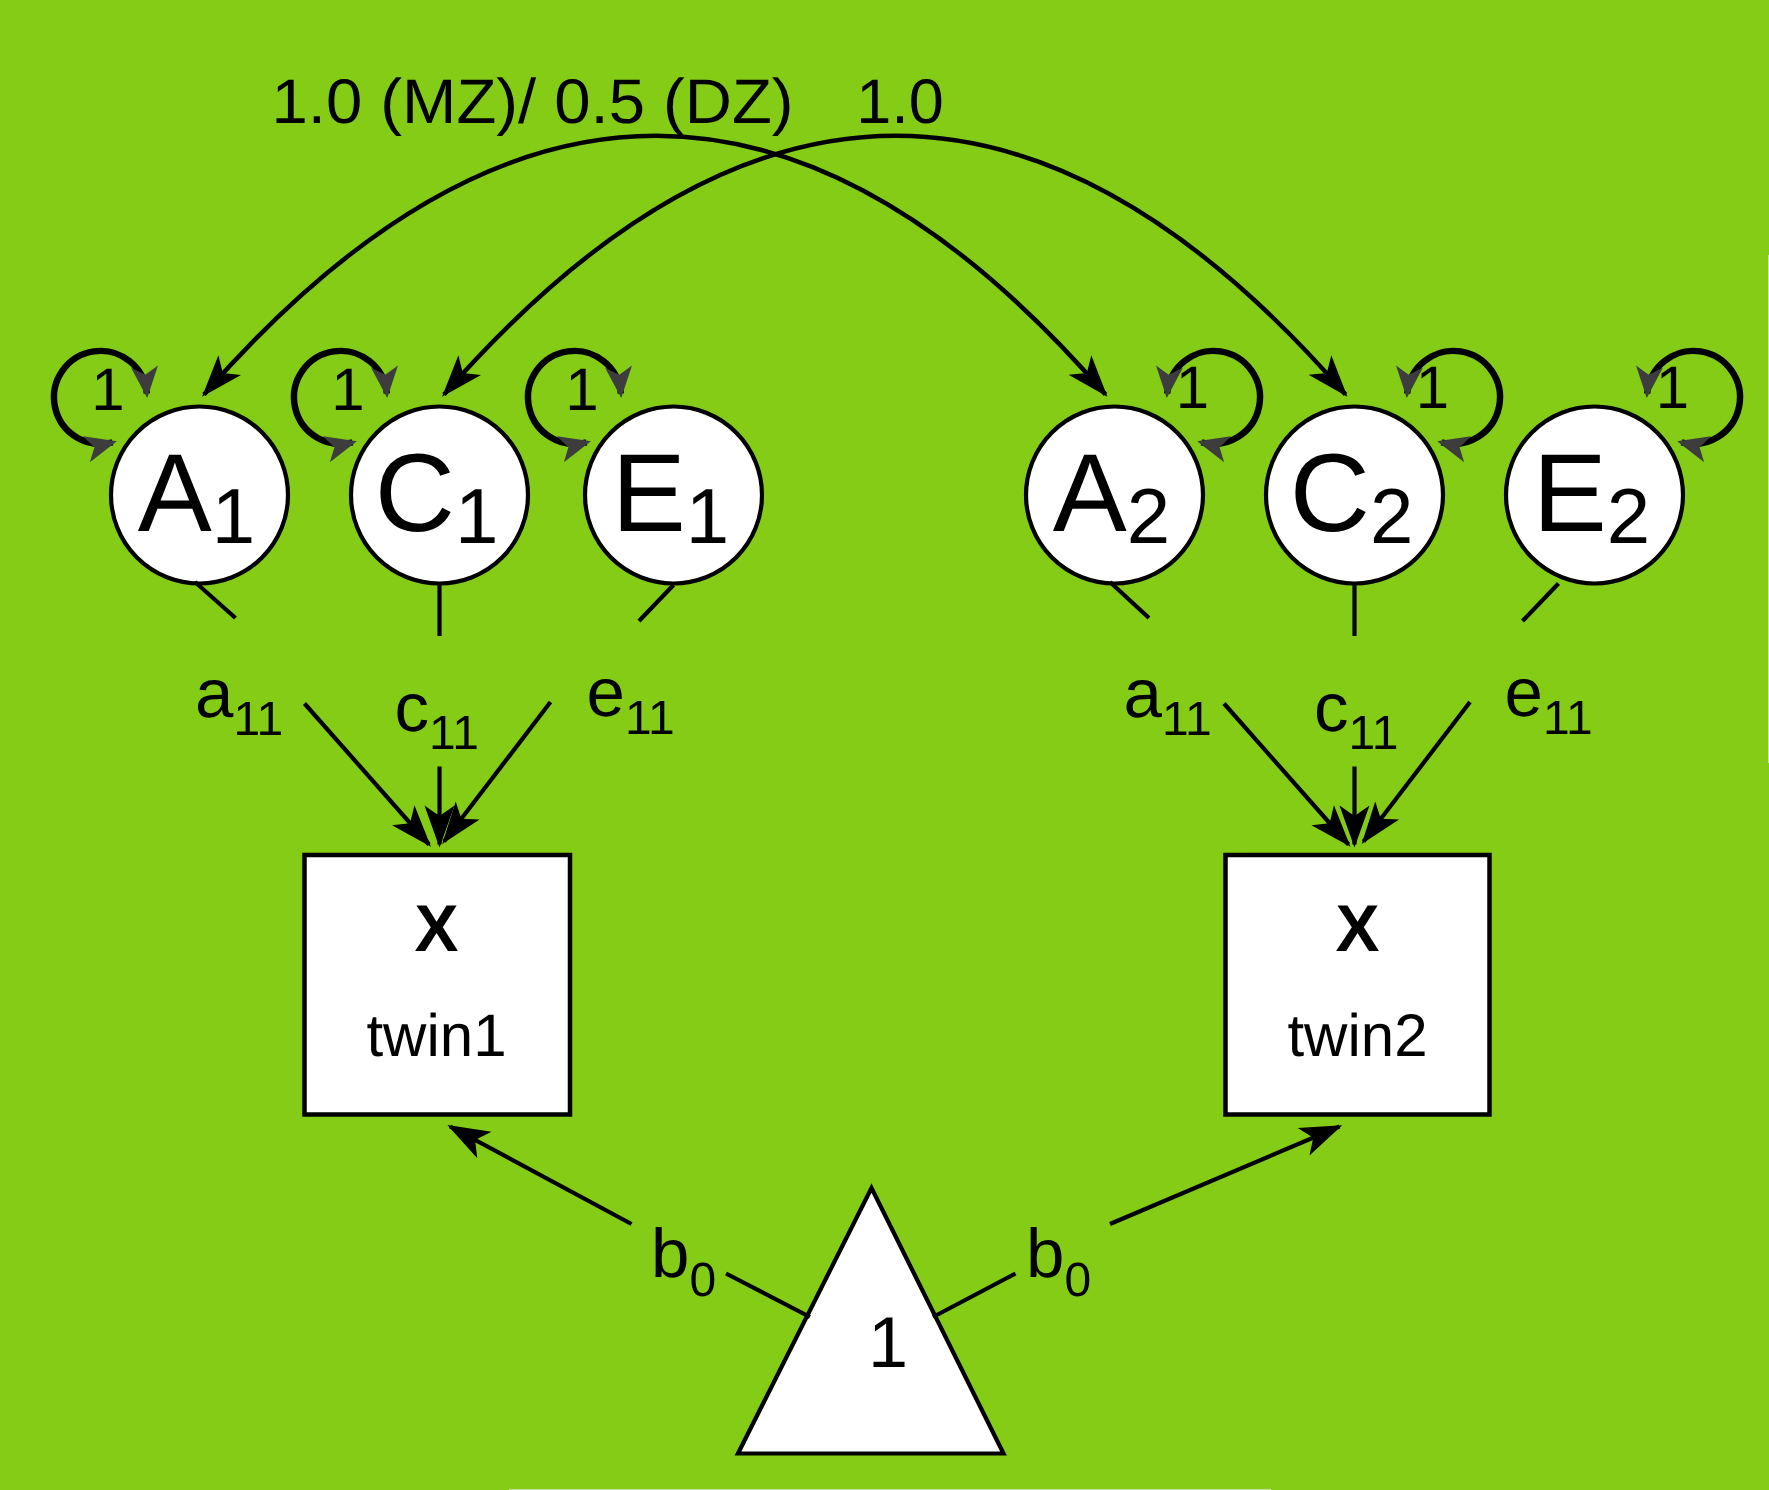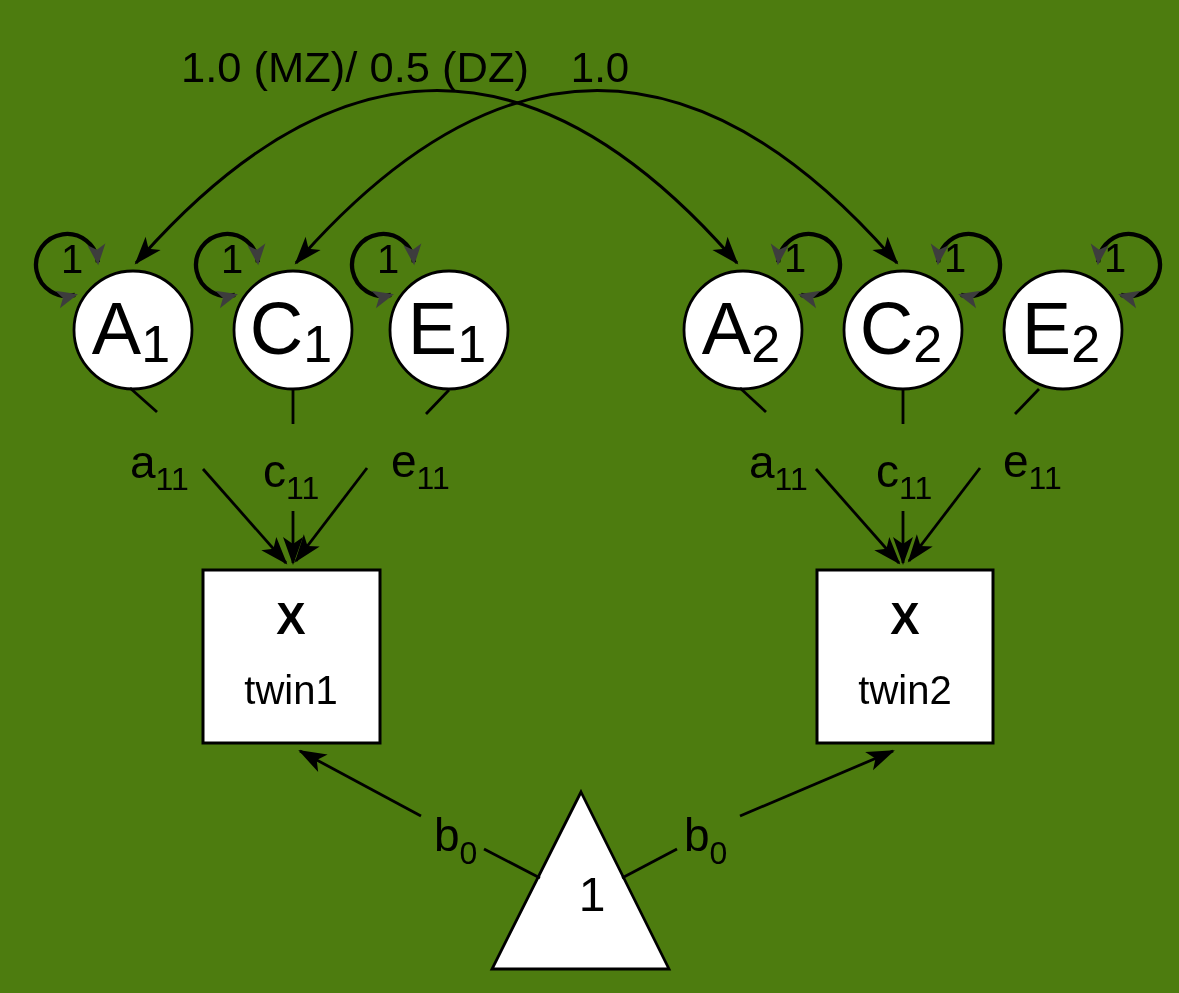--- a/index.html
+++ b/index.html
@@ -1,16 +1,16 @@
 <!DOCTYPE html>
 <html><head>
 <meta charset="utf-8">
 <style>
   html,body{margin:0;padding:0;background:#ffffff;}
-  .stage{width:1179px;height:993px;background:#4d7c0f;overflow:hidden;}
+  .stage{width:1179px;height:993px;background:#84cc16;overflow:hidden;}
   svg{display:block;}
   text{font-family:"Liberation Sans","DejaVu Sans",sans-serif;fill:#000;}
   .edge{fill:none;stroke:#000;stroke-width:3;}
   .seg{fill:none;stroke:#000;stroke-width:2.8;}
   .loop{fill:none;stroke:#000;stroke-width:4.3;}
   .node{fill:#fff;stroke:#000;stroke-width:2.8;}
   .box{fill:#fff;stroke:#000;stroke-width:3;}
   .tri{fill:#fff;stroke:#000;stroke-width:2.8;}
   .toplbl{font-size:42px;}
   .looplbl{font-size:40px;text-anchor:middle;}

